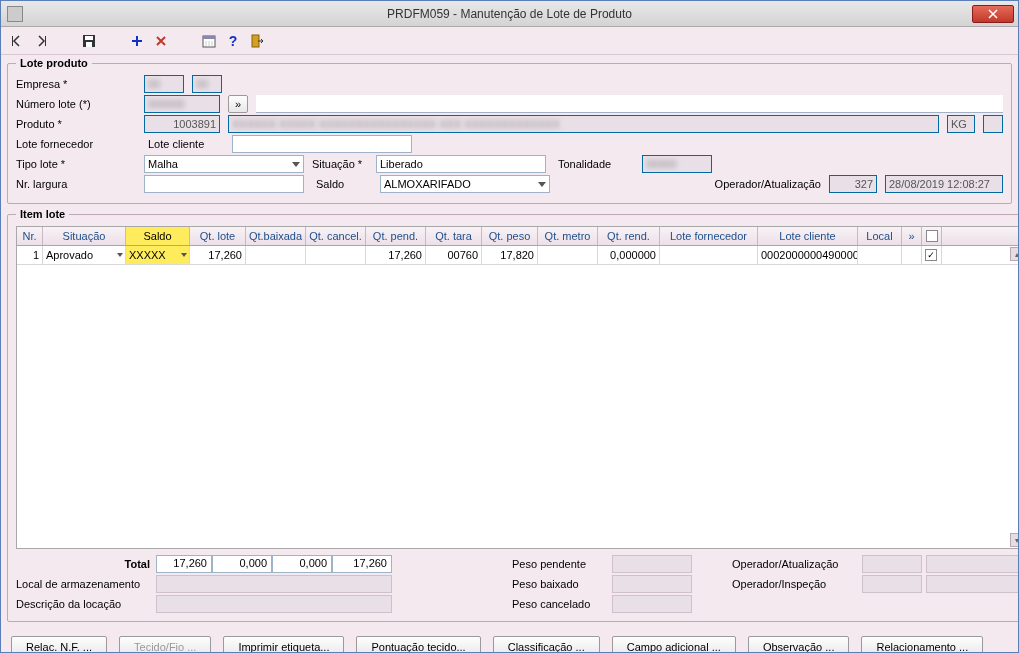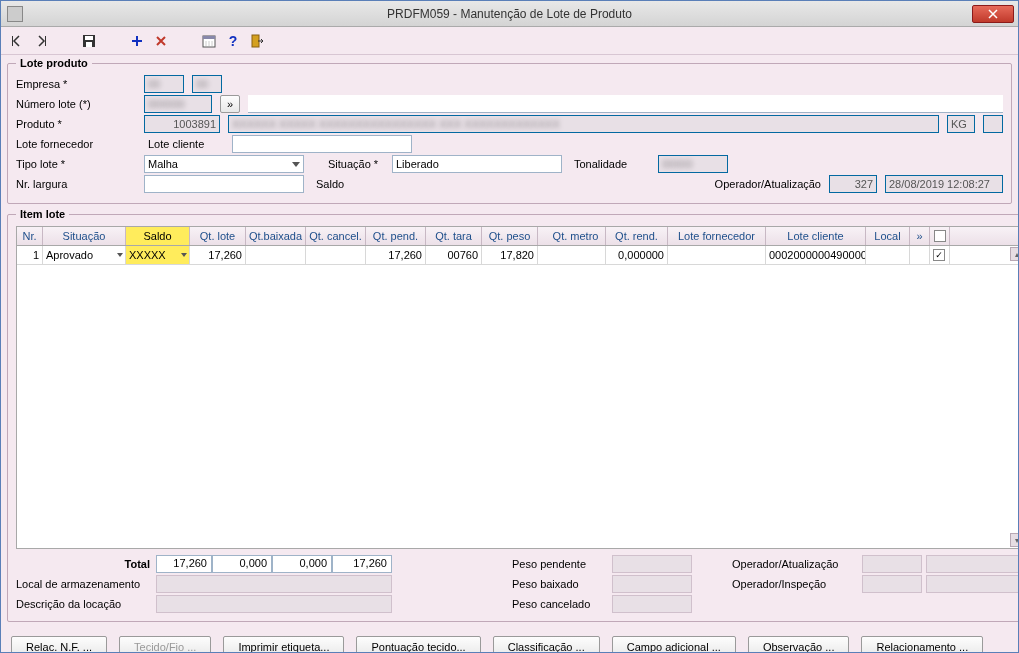--- a/index.html
+++ b/index.html
@@ -41,21 +41,21 @@
 .grid-row { display:flex; border-bottom:1px solid #d8d8d8; }
 .gc { border-right:1px solid #d8d8d8; padding:1px 3px; height:18px; display:flex; align-items:center; overflow:hidden; white-space:nowrap; }
 .gc.num { justify-content:flex-end; }
 .gc.combo-cell { position:relative; }
 .gc.combo-cell::after { content:""; position:absolute; right:2px; top:7px; width:0;height:0; border-left:3px solid transparent; border-right:3px solid transparent; border-top:4px solid #555; }
 .gc.hl { background:#ffec5c; }
 .grid-body { height:302px; overflow:auto; position:relative; }
 .scroll-arrow { position:absolute; right:1px; width:14px; height:14px; background:#e6dde3; border:1px solid #b8a8b4; display:flex; align-items:center; justify-content:center; font-size:8px; color:#666; }
 
 
-.c-nr{width:26px;} .c-sit{width:83px;} .c-sal{width:64px;} .c-ql{width:56px;} .c-qb{width:60px;} .c-qc{width:60px;} .c-qp{width:60px;} .c-qt{width:56px;} .c-qpe{width:56px;} .c-qm{width:60px;margin-left:8px;} .c-qr{width:62px;} .c-lf{width:98px;} .c-lc{width:100px;} .c-lo{width:44px;} .c-ar{width:20px;} .c-ck{width:20px;}
+.c-nr{width:26px;} .c-sit{width:83px;} .c-sal{width:64px;} .c-ql{width:56px;} .c-qb{width:60px;} .c-qc{width:60px;} .c-qp{width:60px;} .c-qt{width:56px;} .c-qpe{width:56px;} .c-qm{width:60px;} .c-qr{width:62px;} .c-lf{width:98px;} .c-lc{width:100px;} .c-lo{width:44px;} .c-ar{width:20px;} .c-ck{width:20px;}
 .tot-val { height:18px; background:#fff; border:1px solid #9fb3c8; text-align:right; padding:1px 4px; }
 .tot-ro { height:18px; background:#e8e0e6; border:1px solid #d0c0cc; }
 .bold { font-weight:bold; text-align:right; padding-right:6px; }
 
 
 .btn-bar { display:flex; gap:12px; padding:8px 10px; }
 .btn { height:22px; padding:2px 14px; background:linear-gradient(#fdfdfd,#e8e8e8); border:1px solid #9a9a9a; border-radius:2px; cursor:pointer; }
 .btn.dis { color:#999; cursor:default; }
 .btn u { text-decoration:underline; }
 .chk { width:12px; height:12px; border:1px solid #888; background:#fff; display:inline-flex; align-items:center; justify-content:center; font-size:9px; }
@@ -131,50 +131,53 @@
 <fieldset>
   <legend>Lote produto</legend>
 
   <div class="row">
     <div class="label w120">Empresa *</div>
     <div class="ro-input blur" style="width:40px">00</div>
     <div class="ro-input blur" style="width:30px">00</div>
   </div>
   <div class="row">
     <div class="label w120">Número lote (*)</div>
-    <div class="ro-input blur" style="width:68px">000000</div>
+    <div class="ro-input blur" style="width:76px">000000</div>
     <button class="btn" style="height:18px;padding:0 6px">»</button>
     <div class="input" style="flex:1;border-top:none;border-left:none;border-right:none"></div>
   </div>
   <div class="row">
     <div class="label w120">Produto *</div>
     <div class="ro-input" style="width:76px;justify-content:flex-end">1003891</div>
     <div class="ro-input blur flex1">XXXXXX XXXXX XXXXXXXXXXXXXXXX XXX XXXXXXXXXXXXX</div>
     <div class="ro-input" style="width:28px">KG</div>
     <div class="ro-input" style="width:20px"></div>
   </div>
   <div class="row">
     <div class="label w120">Lote fornecedor</div>
     <div class="label" style="width:76px;margin-left:4px">Lote cliente</div>
     <div class="input" style="width:180px"></div>
   </div>
   <div class="row">
     <div class="label w120">Tipo lote *</div>
     <div class="combo" style="width:160px">
           <span>Malha</span>
         </div>
-    <div class="label" style="width:56px;text-align:left;margin-left:16px">Situação *</div>
+    <div class="label" style="width:56px;text-align:left;margin-left:0">Situação *</div>
     <div class="input" style="width:170px">Liberado</div>
     <div class="label" style="width:76px;margin-left:4px">Tonalidade</div>
     <div class="ro-input blur" style="width:70px">00000</div>
   </div>
   <div class="row">
     <div class="label w120">Nr. largura</div>
     <div class="input" style="width:160px"></div>
     <div class="label" style="width:56px;margin-left:4px">Saldo</div>
+    <div class="combo" style="width:170px">
+          <span>ALMOXARIFADO</span>
+        </div>
     <div style="flex:1"></div>
     <div class="label">Operador/Atualização</div>
     <div class="ro-input" style="width:48px;justify-content:flex-end">327</div>
     <div class="ro-input" style="width:118px">28/08/2019 12:08:27</div>
   </div>
 </fieldset>
 
 <fieldset>
   <legend>Item lote</legend>
 

